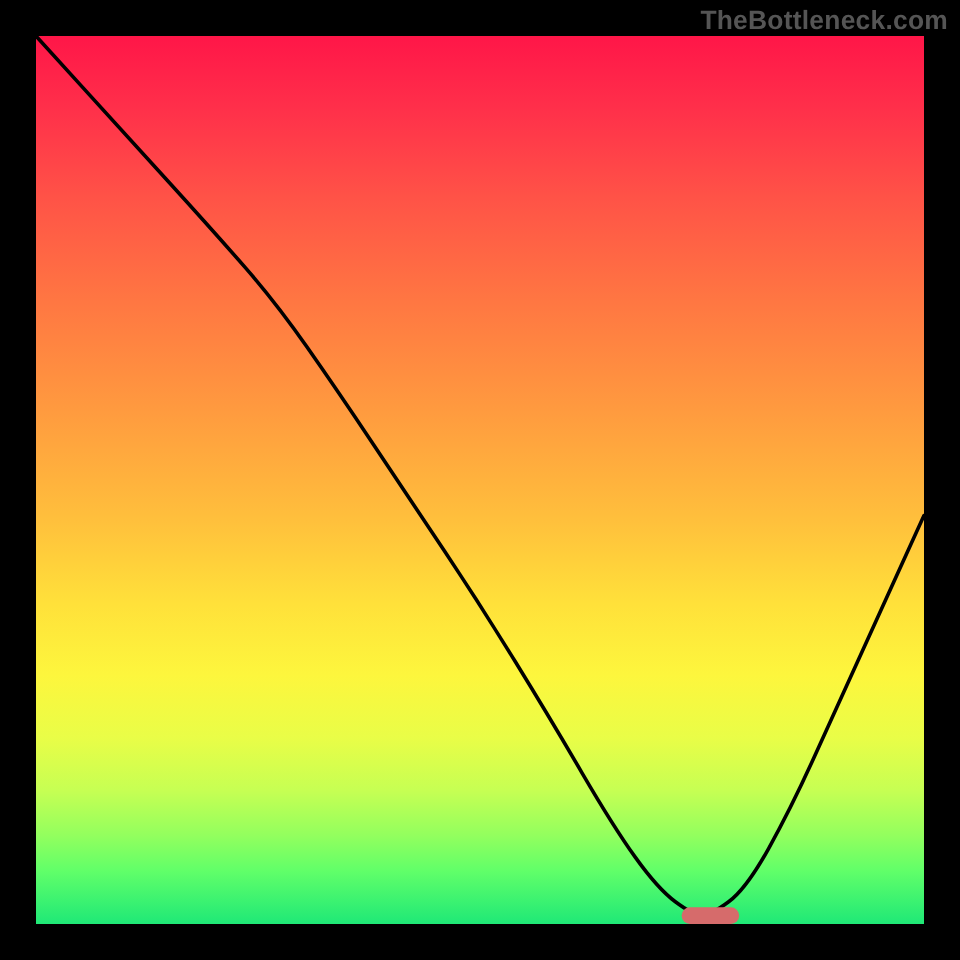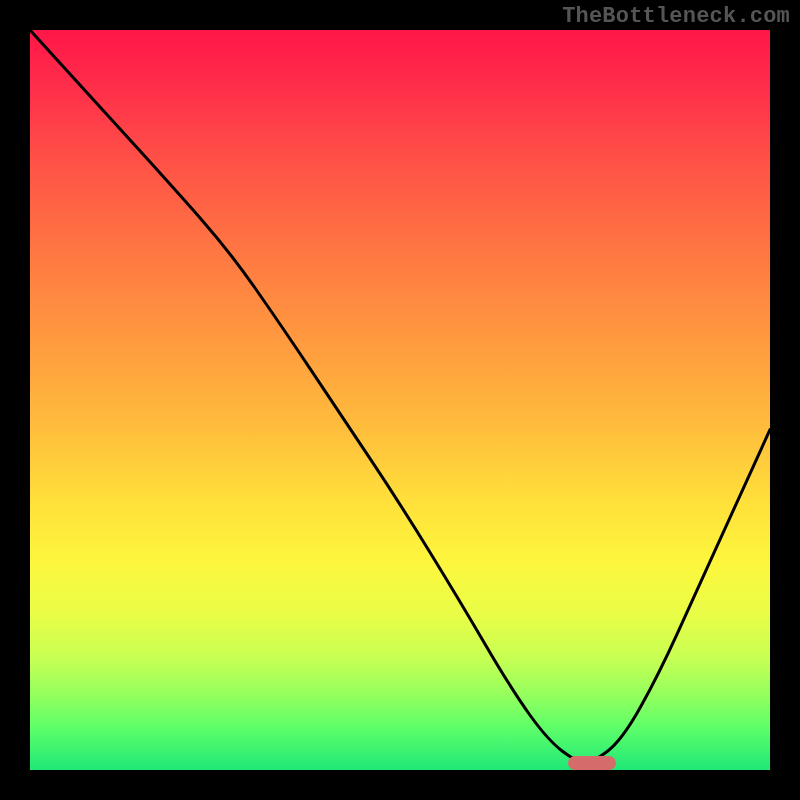--- a/index.html
+++ b/index.html
@@ -9,21 +9,20 @@
     height: 800px;
     background: #000;
     overflow: hidden;
     font-family: Arial, Helvetica, sans-serif;
   }
   .outer {
     width: 800px;
     height: 800px;
     background: #000;
     position: relative;
-    font-family: Liberation Mono, monospace;
   }
   .watermark {
     position: absolute;
     top: 4px;
     right: 10px;
     color: #555;
     font-size: 22px;
     font-weight: 600;
     letter-spacing: 0.2px;
     user-select: none;

